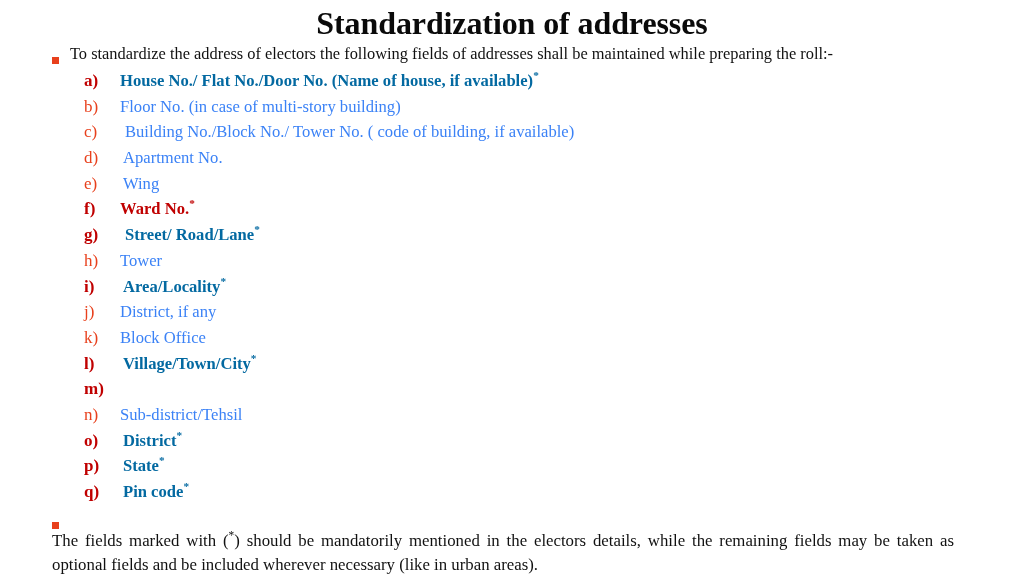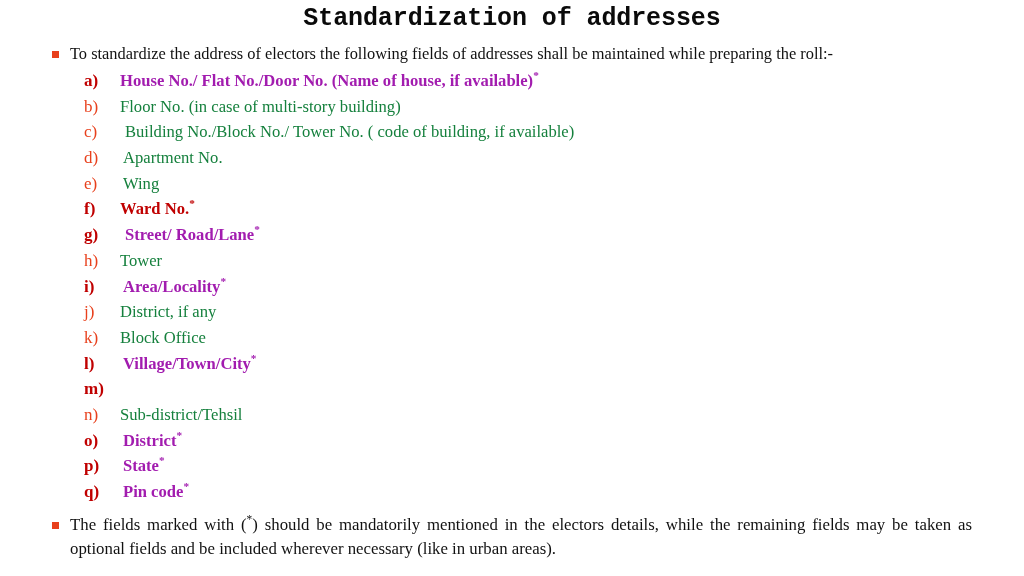--- a/index.html
+++ b/index.html
@@ -23,36 +23,36 @@
     box-sizing: border-box;
   }
 
   
   .slide-title {
     position: absolute;
     left: 0;
     top: 3px;
     width: 1024px;
     text-align: center;
-    font-family: Liberation Mono, monospace;
-    font-weight: bold;
-    font-size: 25px;
+    font-family: Liberation Serif, serif;
+    font-weight: bold;
+    font-size: 32px;
     letter-spacing: -0.1px;
     color: #0a0a0a;
     line-height: 1.25;
   }
 
   
   .intro-line {
     position: absolute;
     left: 52px;
     top: 43px;
     width: 950px;
     display: flex;
-    align-items: flex-start;
+    align-items: flex-end;
   }
   .sq-bullet {
     flex: 0 0 auto;
     width: 7px;
     height: 7px;
     background: #e8401c;
     margin-top: 8px;
     margin-right: 11px;
   }
   .intro-text {
@@ -87,25 +87,25 @@
   .li.bold .marker {
     font-weight: bold;
     color: #c00000;
   }
   .li-text {
     position: absolute;
     left: 36px;
     top: 0;
     font-size: 16.6px;
     line-height: 25.7px;
-    color: #15803d;
+    color: #3b82f6;
   }
   .li.bold .li-text {
     font-weight: bold;
-    color: #a21caf;
+    color: #0369a1;
   }
   .li.red .marker,
   .li.red .li-text {
     color: #c00000;
     font-weight: bold;
   }
   
   .li-text.ind1 { left: 39px; font-family: Liberation Serif, serif; }
   .li-text.ind2 { left: 41px; }
 
@@ -116,20 +116,21 @@
   }
 
   
   .closing {
     position: absolute;
     left: 52px;
     top: 513px;
     width: 928px;
     display: flex;
     align-items: flex-start;
+    flex-direction: column;
   }
   .closing .sq-bullet { margin-top: 9px; margin-right: 11px; }
   .closing-text {
     font-size: 16.8px;
     line-height: 24px;
     color: #111111;
     text-align: justify;
     width: 902px;
   }
 </style>

